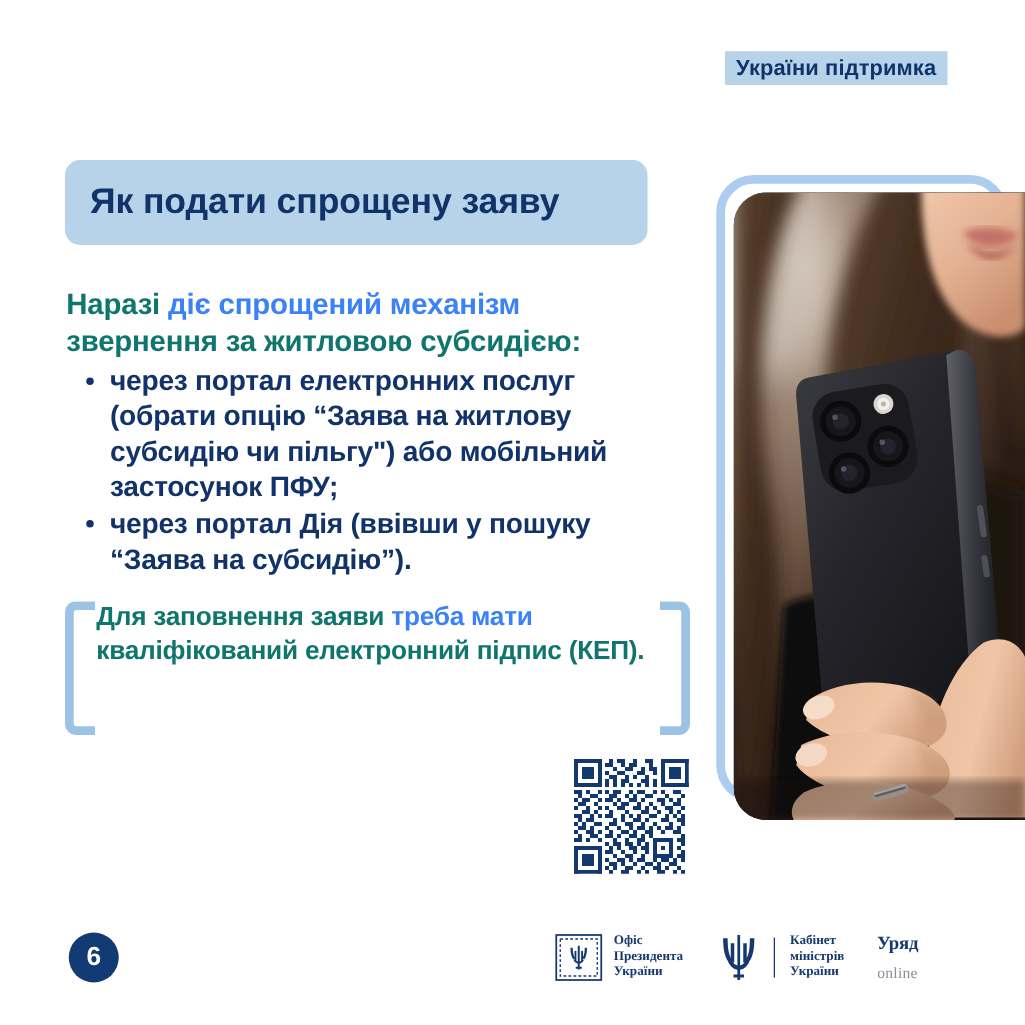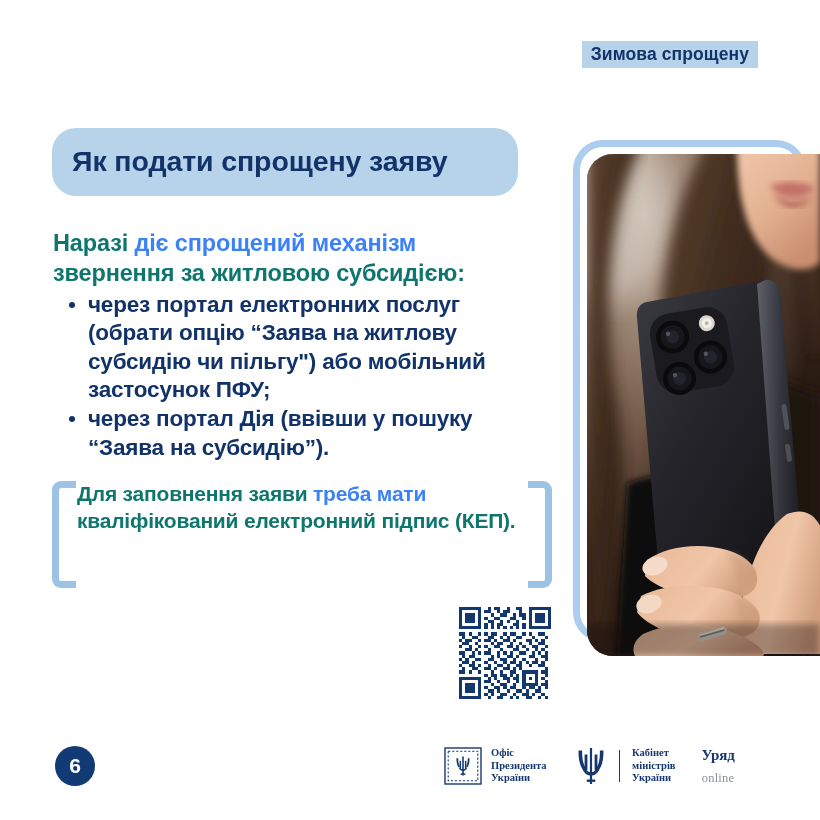--- a/index.html
+++ b/index.html
@@ -40,21 +40,21 @@
     white-space: nowrap;
   }
 
   
   .title-block {
     position: absolute;
     left: 52px;
     top: 128px;
     width: 466px;
     background: #b7d3ea;
-    border-radius: 24px;
+    border-radius: 12px;
     padding: 16px 20px 18px 20px;
     box-sizing: border-box;
   }
   .title-block .title-line {
     color: #12336a;
     font-size: 28.5px;
     font-weight: bold;
     line-height: 1.2;
     letter-spacing: -0.1px;
     white-space: nowrap;
@@ -260,21 +260,21 @@
     color: #8a8f99;
     margin-top: 1px;
     letter-spacing: 0.2px;
   }
 </style>
 </head>
 <body>
 
 <div class="page">
 
-  <div class="badge">Зимова спрощену</div>
+  <div class="badge">України підтримка</div>
 
   <div class="title-block">
     <div class="title-line">Як подати спрощену заяву</div>
   </div>
 
   <div class="intro">
     <span class="navy">Наразі </span><span class="red">діє спрощений механізм</span><span class="navy"> звернення за житловою субсидією:</span>
   </div>
 
   <ul class="bullets">

